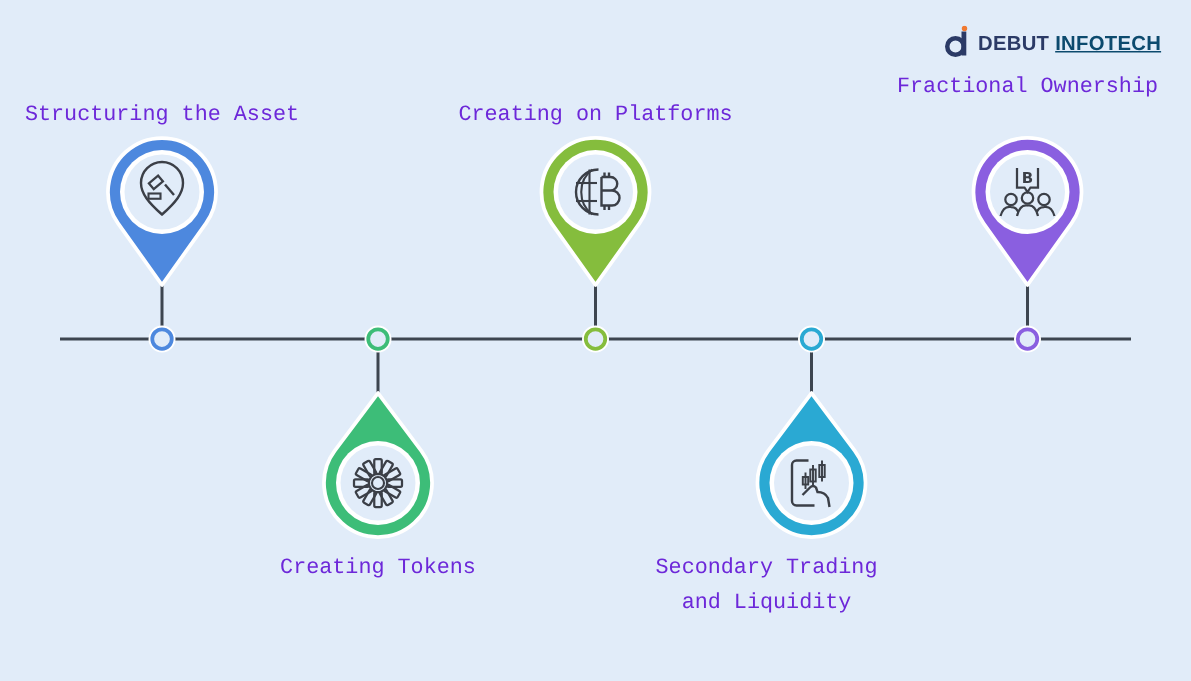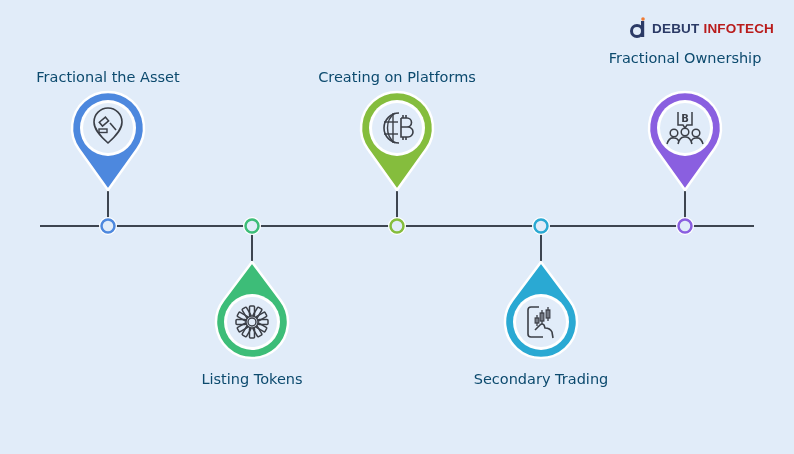--- a/index.html
+++ b/index.html
@@ -1,22 +1,22 @@
 <!DOCTYPE html>
 <html><head>
 <meta charset="utf-8">
 <style>
   html,body{margin:0;padding:0;}
   body{width:794px;height:454px;background:#e1ecf9;overflow:hidden;position:relative;font-family:"DejaVu Sans","Liberation Sans",sans-serif;color:#222;}
   .logo{position:absolute;left:630px;top:17px;display:flex;align-items:center;gap:4px;}
   .logo-text{font-family:"Liberation Sans",sans-serif;font-weight:700;font-size:13.5px;letter-spacing:0.2px;}
   .logo-text .a{color:#2b3a66;margin-top:40px;}
-  .logo-text .b{color:#b91c1c;}
+  .logo-text .b{color:#0c4a6e;text-decoration:underline;}
   svg.diagram{position:absolute;left:0;top:0;}
-  .label{position:absolute;font-size:14.5px;line-height:23px;color:#0c4a6e;text-align:center;white-space:nowrap;transform:translateX(-50%);}
+  .label{position:absolute;font-size:14.5px;line-height:23px;color:#6d28d9;text-align:center;white-space:nowrap;transform:translateX(-50%);font-family:Liberation Mono, monospace;}
 </style>
 </head>
 <body>
 
 <div class="logo">
   <svg width="18" height="22" viewBox="0 0 18 22">
     <circle cx="7" cy="14" r="5.5" fill="none" stroke="#2b3a66" stroke-width="3"></circle>
     <rect x="11" y="4" width="3.2" height="16" fill="#2b3a66"></rect>
     <circle cx="13" cy="2" r="1.8" fill="#f07a32"></circle>
   </svg>
@@ -114,27 +114,28 @@
           <circle cx="0" cy="4" r="3.8" fill="none" stroke="#3b3f47" stroke-width="1.5"></circle>
           <circle cx="11" cy="5" r="3.8" fill="none" stroke="#3b3f47" stroke-width="1.5"></circle>
           <path d="M-18,16 Q-16,9 -11,10 Q-7,10 -6,14 M6,14 Q7,10 11,10 Q16,9 18,16 M-7,16 Q-5,8 0,9 Q5,8 7,16" fill="none" stroke="#3b3f47" stroke-width="1.5"></path>
         </g>
       </g>
     </g>
 </svg>
 
 <div id="labels">
     <div class="label" style="left: 108px; top: 66px;">
-      <div>Fractional the Asset</div>
+      <div>Structuring the Asset</div>
     </div>
     <div class="label" style="left: 252px; top: 368px;">
-      <div>Listing Tokens</div>
+      <div>Creating Tokens</div>
     </div>
     <div class="label" style="left: 397px; top: 66px;">
       <div>Creating on Platforms</div>
     </div>
-    <div class="label" style="left: 541px; top: 368px;">
+    <div class="label" style="left: 511px; top: 368px;">
       <div>Secondary Trading</div>
+      <div>and Liquidity</div>
     </div>
     <div class="label" style="left: 685px; top: 47px;">
       <div>Fractional Ownership</div>
     </div>
   </div>
 
 </body></html>

